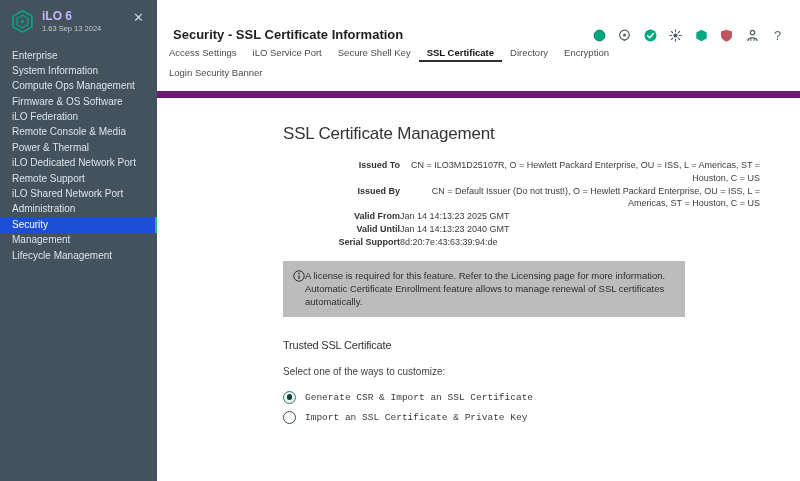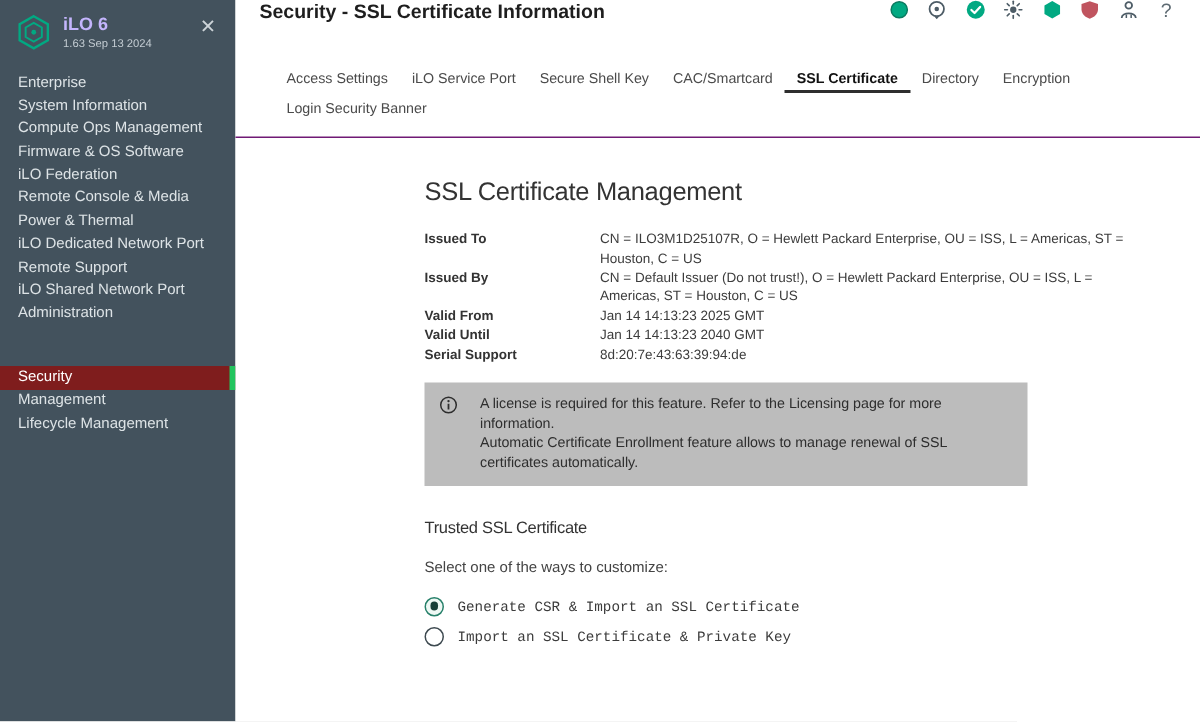--- a/index.html
+++ b/index.html
@@ -8,49 +8,49 @@
   .app { width:800px; height:481px; display:flex; background:#fff; overflow:hidden; position:relative; }
 
   
   .sidebar { width:157px; min-width:157px; background:#43525d; color:#e8ecee; display:flex; flex-direction:column; }
   .sidebar-header { position:relative; padding:9px 10px 6px 10px; display:flex; align-items:center; gap:7px; }
   .app-title { font-size:12px; font-weight:bold; color:#c4b5fd; line-height:13px; }
   .app-version { font-size:7.5px; color:#c3ccd2; margin-top:1px; }
   .close-x { position:absolute; right:13px; top:11px; color:#cdd4d8; font-size:13px; line-height:13px; cursor:pointer; }
   .nav { margin-top:8px; }
   .nav-item { font-size:10px; color:#dde3e6; padding:2.5px 12px; line-height:10.5px; height:15.4px; cursor:pointer; }
-  .nav-item.active { background:#7f1d1d; border-right:4px solid #22c55e; color:#fff;margin-top:27px; }
+  .nav-item.active { background:#1d4ed8; border-right:2px solid #22c55e; color:#fff; }
 
   
   .main { flex:1; display:flex; flex-direction:column; background:#fff; min-width:0; }
-  .topbar { height:42px; display:flex; align-items:flex-start; justify-content:space-between; padding:0 16px 0 16px; }
+  .topbar { height:42px; display:flex; align-items:flex-end; justify-content:space-between; padding:0 16px 0 16px; }
   .page-title { font-size:13px; font-weight:bold; color:#1e1e1e; }
   .status-icons { display:flex; align-items:center; gap:12.5px; }
   .sicon { width:13px; height:13px; display:inline-flex; align-items:center; justify-content:center; cursor:pointer; }
   .help-q { font-size:13px; color:#5d6a72; font-weight:400; }
 
-  .tabs-block { padding:0 0 9px 26px; border-bottom:1px solid #701a75; }
+  .tabs-block { padding:0 0 9px 4px; border-bottom:7px solid #701a75; }
   .tab-row { display:flex; }
   .tab { font-size:9.5px; color:#4b4b4b; padding:5px 8px 4px 8px; white-space:nowrap; cursor:pointer; }
   .tab.active { font-weight:bold; color:#111; border-bottom:2.5px solid #2e2e2e; padding-bottom:2px; }
 
   .content { padding:26px 40px 0 126px; flex:1; overflow:hidden; }
   h1.sec { font-size:17px; font-weight:400; color:#333; letter-spacing:-0.2px; }
-  .fields { margin-top:15px; }
+  .fields { margin-top:15px;text-align:right; }
   .frow { display:flex; font-size:9px; line-height:12.8px; }
   .flabel { width:117px; min-width:117px; font-weight:bold; color:#333; }
   .fvalue { color:#3c3c3c; }
 
   .btn { display:inline-flex; align-items:center; gap:8px; background:#01a982; color:#fff; border:none;
          font-family:"Liberation Sans", sans-serif; font-size:10px; font-weight:bold; padding:5px 13px;
          border-radius:2px; cursor:pointer; height:22px; }
   .remove-btn { margin-top:19px; }
 
   .notice { margin-top:12px; width:402px; background:#bcbcbc; color:#2e2e2e; padding:8px 12px 9px 10px;
-            display:flex; gap:15px; align-items:flex-start; }
+            display:flex; gap:0; align-items:flex-start; }
   .notice-text { font-size:9.5px; line-height:13px; }
   .info-icon { margin-top:1px; }
 
   h2.sec { margin-top:22px; font-size:11px; font-weight:400; color:#333; letter-spacing:-0.2px; }
   .prompt { margin-top:15px; font-size:10px; color:#444; }
   .radios { margin-top:14px; }
   .radio-row { display:flex; align-items:center; gap:9px; margin-bottom:7px; cursor:pointer; }
   .radio { width:13px; height:13px; min-width:13px; border-radius:50%; border:1.6px solid #3e4a50; background:#fff;
            display:flex; align-items:center; justify-content:center; }
   .radio.selected { border-color:#27806a; background:#eef8f4; }
@@ -156,21 +156,20 @@
         </span>
         <span class="sicon help-q">?</span>
       </div>
     </div>
 
     <div class="tabs-block">
       <div class="tab-row">
         <div class="tab">Access Settings</div>
         <div class="tab">iLO Service Port</div>
         <div class="tab">Secure Shell Key</div>
-        <div class="tab">CAC/Smartcard</div>
         <div class="tab active">SSL Certificate</div>
         <div class="tab">Directory</div>
         <div class="tab">Encryption</div>
 
       </div>
       <div class="tab-row">
         <div class="tab">Login Security Banner</div>
       </div>
     </div>
 

